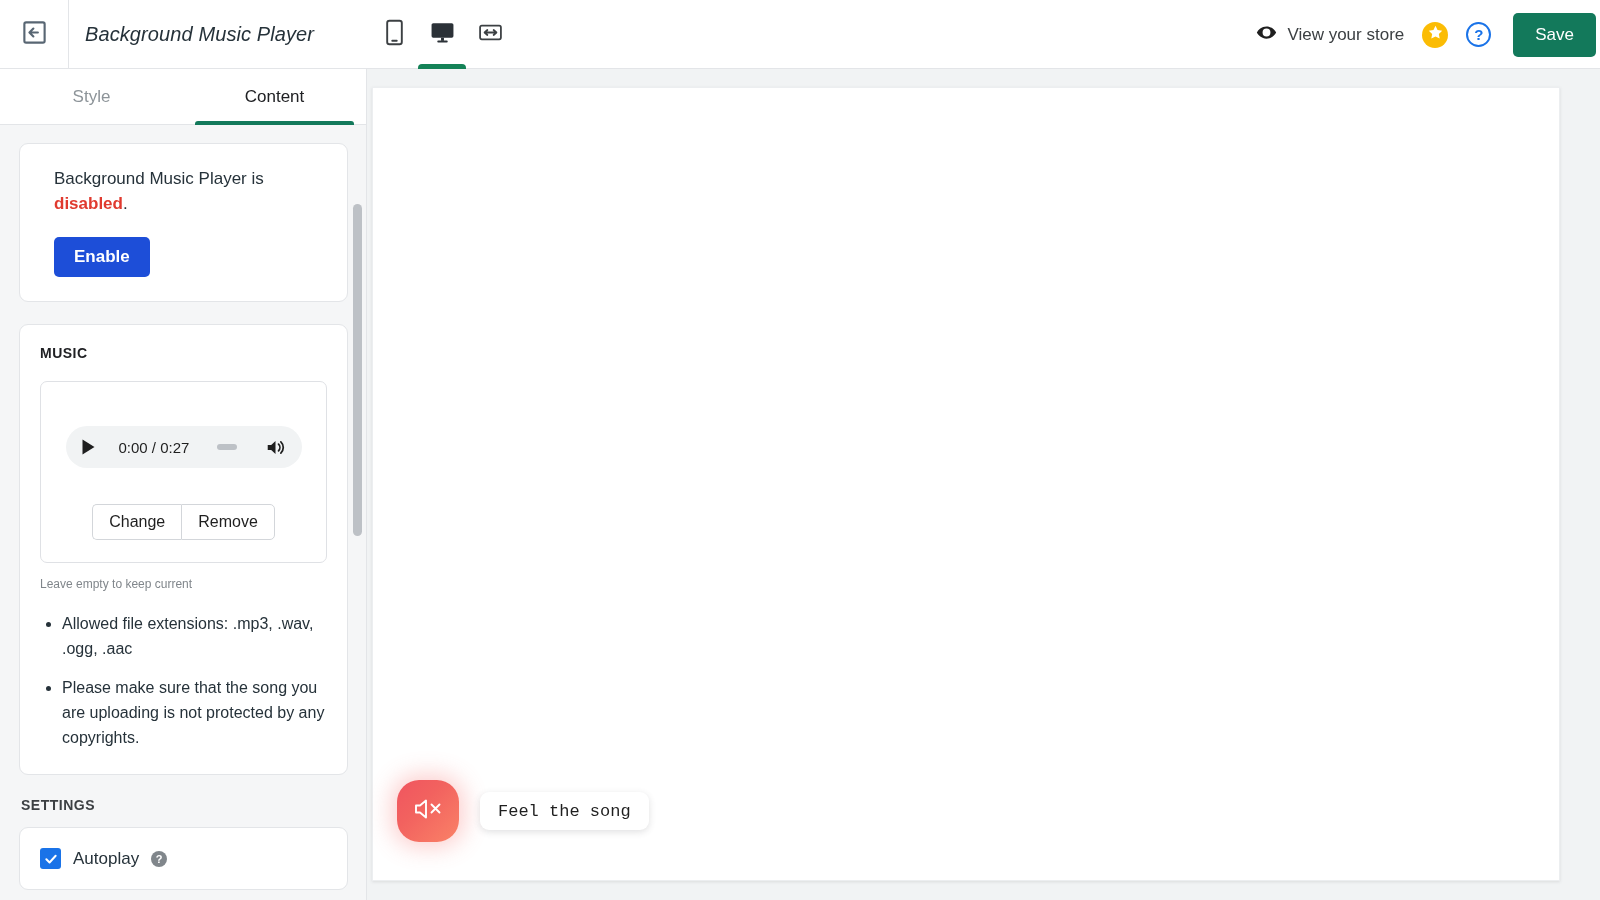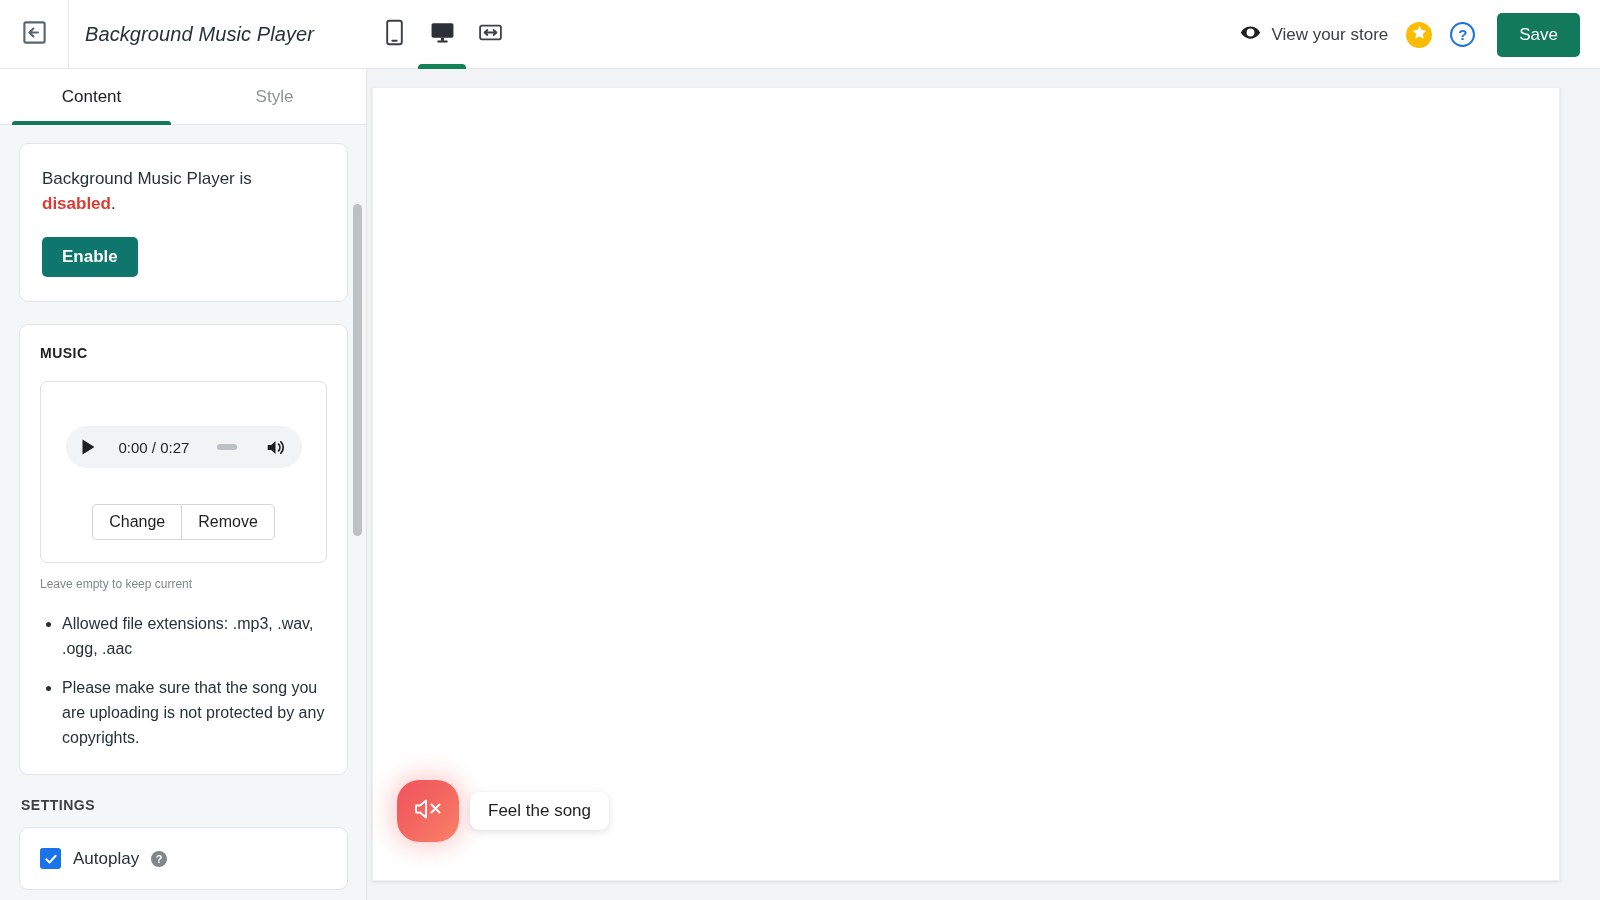--- a/index.html
+++ b/index.html
@@ -46,21 +46,21 @@
     content: ""; position: absolute;
     bottom: -13px; left: -8px;
     width: 48px; height: 6px;
     background: #148257;
     border-radius: 4px 4px 0 0;
   }
   .topbar-right {
     position: absolute; right: 0; top: 0;
     height: 69px;
     display: flex; align-items: center; gap: 0;
-    padding-right: 20px;
+    padding-right: 4px;
   }
   .view-store {
     display: flex; align-items: center; gap: 10px;
     cursor: pointer; margin-right: 18px;
   }
   .view-store-label {
     font-size: 17px; color: #3c4043;
   }
   .star-badge {
     width: 26px; height: 26px; border-radius: 50%;
@@ -119,28 +119,28 @@
     position: absolute; top: 10px; left: 0;
     width: 9px; height: 332px;
     background: #bdc1c6; border-radius: 5px;
   }
   .card {
     background: #fff;
     border: 1px solid #e3e5e8;
     border-radius: 9px;
     margin-bottom: 22px;
   }
-  .status-card { padding: 22px 22px 24px 22px; }
+  .status-card { padding: 22px 22px 24px 34px; }
   .status-text {
     font-size: 17px; color: #26323a; line-height: 25px;
   }
   .status-disabled { color: #e03a2f; font-weight: bold; }
   .enable-btn {
     margin-top: 21px;
-    background: #0f766e; color: #fff;
+    background: #1d4ed8; color: #fff;
     border: none; border-radius: 5px;
     padding: 0 20px; height: 40px;
     font-size: 17px; font-family: inherit; font-weight: bold;
     cursor: pointer;
   }
   .music-card { padding: 20px 20px 24px 20px; }
   .section-title {
     font-size: 14px; font-weight: bold; color: #202124;
     letter-spacing: .5px;
   }
@@ -212,21 +212,21 @@
   }
   .canvas {
     position: absolute; top: 18px; left: 4px;
     width: 1188px; height: 794px;
     background: #ffffff;
     border: 1px solid #eceef0;
     box-shadow: 0 1px 3px rgba(60,64,67,.13);
   }
   .widget {
     position: absolute; left: 24px; bottom: 38px;
-    display: flex; align-items: center; gap: 11px;
+    display: flex; align-items: center; gap: 21px; font-family: Liberation Mono, monospace;
   }
   .widget-btn {
     width: 62px; height: 62px;
     border-radius: 22px;
     background: linear-gradient(135deg, #f0555f 0%, #f2625f 40%, #fa8267 100%);
     display: flex; align-items: center; justify-content: center;
     cursor: pointer;
     box-shadow: 0 0 22px 6px rgba(244,104,100,.30);
   }
   .widget-label {
@@ -305,25 +305,25 @@
       <span>?</span>
     </div>
 
     <button class="save-btn">Save</button>
   </div>
 </div>
 
 <div class="sidebar">
 
   <div class="tabs">
+    <div class="tab">
+      <span>Style</span>
+    </div>
     <div class="tab active">
       <span>Content</span>
-    </div>
-    <div class="tab">
-      <span>Style</span>
     </div>
   </div>
 
   <div class="sidebar-scroll">
 
     <div class="card status-card">
       <div class="status-text">
         <span>Background Music Player is</span>
         <br>
         <span class="status-disabled">disabled</span><span>.</span>

